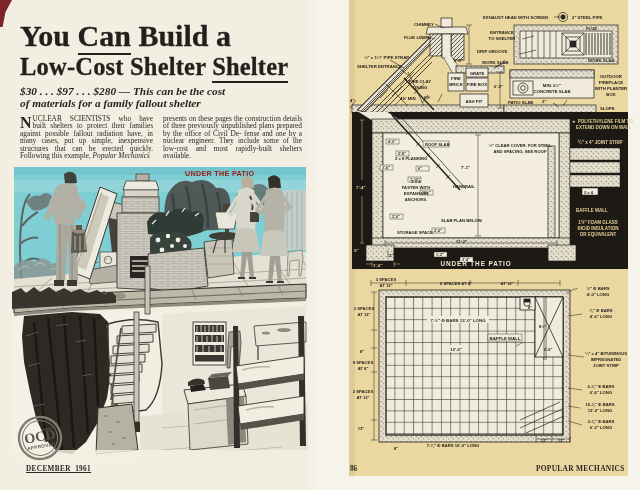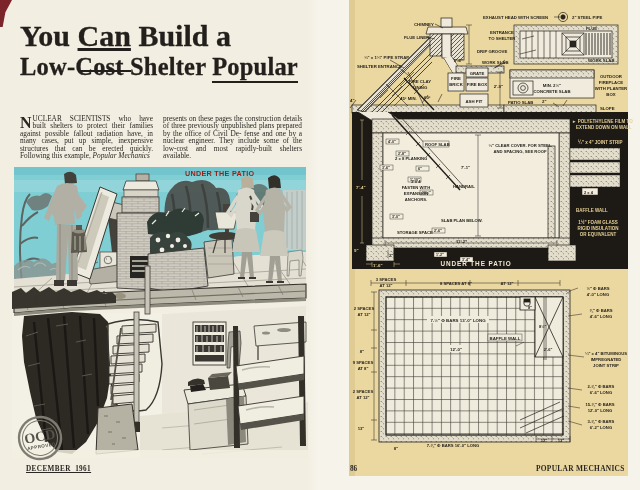--- a/index.html
+++ b/index.html
@@ -9,24 +9,25 @@
 </head>
 <body>
 <div id="canvas">
 
 <div class="abs" style="left:0;top:0;width:322px;height:490px;background:#f2eee1;"></div>
 
 <div class="abs" style="left:306px;top:0;width:46px;height:490px;background:linear-gradient(90deg,#f2eee1,#f8f6ef 40%,#efece2);"></div>
 
 <div class="abs" style="left:0;top:0;width:12px;height:27px;background:#7c2429;clip-path:polygon(0 0,100% 0,45% 45%,22% 100%,0 100%);"></div>
 
-<div class="abs" style="left:20px;top:19px;font-family:'Liberation Serif',serif;font-weight:bold;font-size:30px;color:#221f1c;-webkit-text-stroke:0.3px #221f1c;white-space:nowrap;">You <span style="border-bottom:2.5px solid #221f1c;padding-bottom:18px;text-decoration:underline;">Can</span> Build a</div>
-
-<div class="abs" style="left:20px;top:53px;font-family:'Liberation Serif',serif;font-weight:bold;font-size:24.5px;letter-spacing:0.2px;color:#221f1c;-webkit-text-stroke:0.3px #221f1c;white-space:nowrap;">Low-Cost Shelter <span style="border-bottom:2.5px solid #221f1c;padding-bottom:1px;">Popular</span></div>
-
+<div class="abs" style="left:20px;top:19px;font-family:'Liberation Serif',serif;font-weight:bold;font-size:30px;color:#221f1c;-webkit-text-stroke:0.3px #221f1c;white-space:nowrap;">You <span style="border-bottom:2.5px solid #221f1c;padding-bottom:1px;">Can</span> Build a</div>
+
+<div class="abs" style="left:20px;top:53px;font-family:'Liberation Serif',serif;font-weight:bold;font-size:24.5px;letter-spacing:0.2px;color:#221f1c;-webkit-text-stroke:0.3px #221f1c;white-space:nowrap;">Low-Cost Shelter <span style="border-bottom:2.5px solid #221f1c;padding-bottom:1px;">Shelter</span></div>
+
+<div class="abs" style="left:20px;top:86px;width:290px;font-family:'Liberation Serif',serif;font-style:italic;font-weight:bold;font-size:11.3px;line-height:11.5px;color:#262320;">$30 . . . $97 . . . $280 — This can be the cost<br>of materials for a family fallout shelter</div>
 
 <div class="abs" style="left:20px;top:115px;width:133px;font-family:'Liberation Serif',serif;font-size:7.3px;line-height:7.4px;color:#2a2724;text-align:justify;"><span style="float:left;font-size:16px;line-height:13px;font-weight:bold;margin:1px 1px 0 0;">N</span>UCLEAR&nbsp;&nbsp;SCIENTISTS&nbsp;&nbsp;who&nbsp;&nbsp;have built shelters to protect their families against possible fallout radiation have, in many cases, put up simple, inexpensive structures that can be erected quickly. Following this example, <i>Popular Mechanics</i></div>
 
 <div class="abs" style="left:163px;top:115px;width:139px;font-family:'Liberation Serif',serif;font-size:7.3px;line-height:7.4px;color:#2a2724;text-align:justify;">presents on these pages the construction details of three previously unpublished plans prepared by the office of Civil De- fense and one by a nuclear engineer. They include some of the low-cost and most rapidly-built shelters available.</div>
 
 <svg class="abs" style="left:12px;top:166px;" width="296" height="292" viewBox="0 0 296 292">
 <defs>
 <pattern id="lbrick" width="12" height="5" patternUnits="userSpaceOnUse">
           <rect width="12" height="5" fill="#cfccbf"></rect>
           <path d="M0 0.3h12M0 2.8h12M6 0.3v2.5M0 2.8v2.4M12 2.8v2.4" stroke="#93908a" stroke-width="0.45" fill="none"></path>

